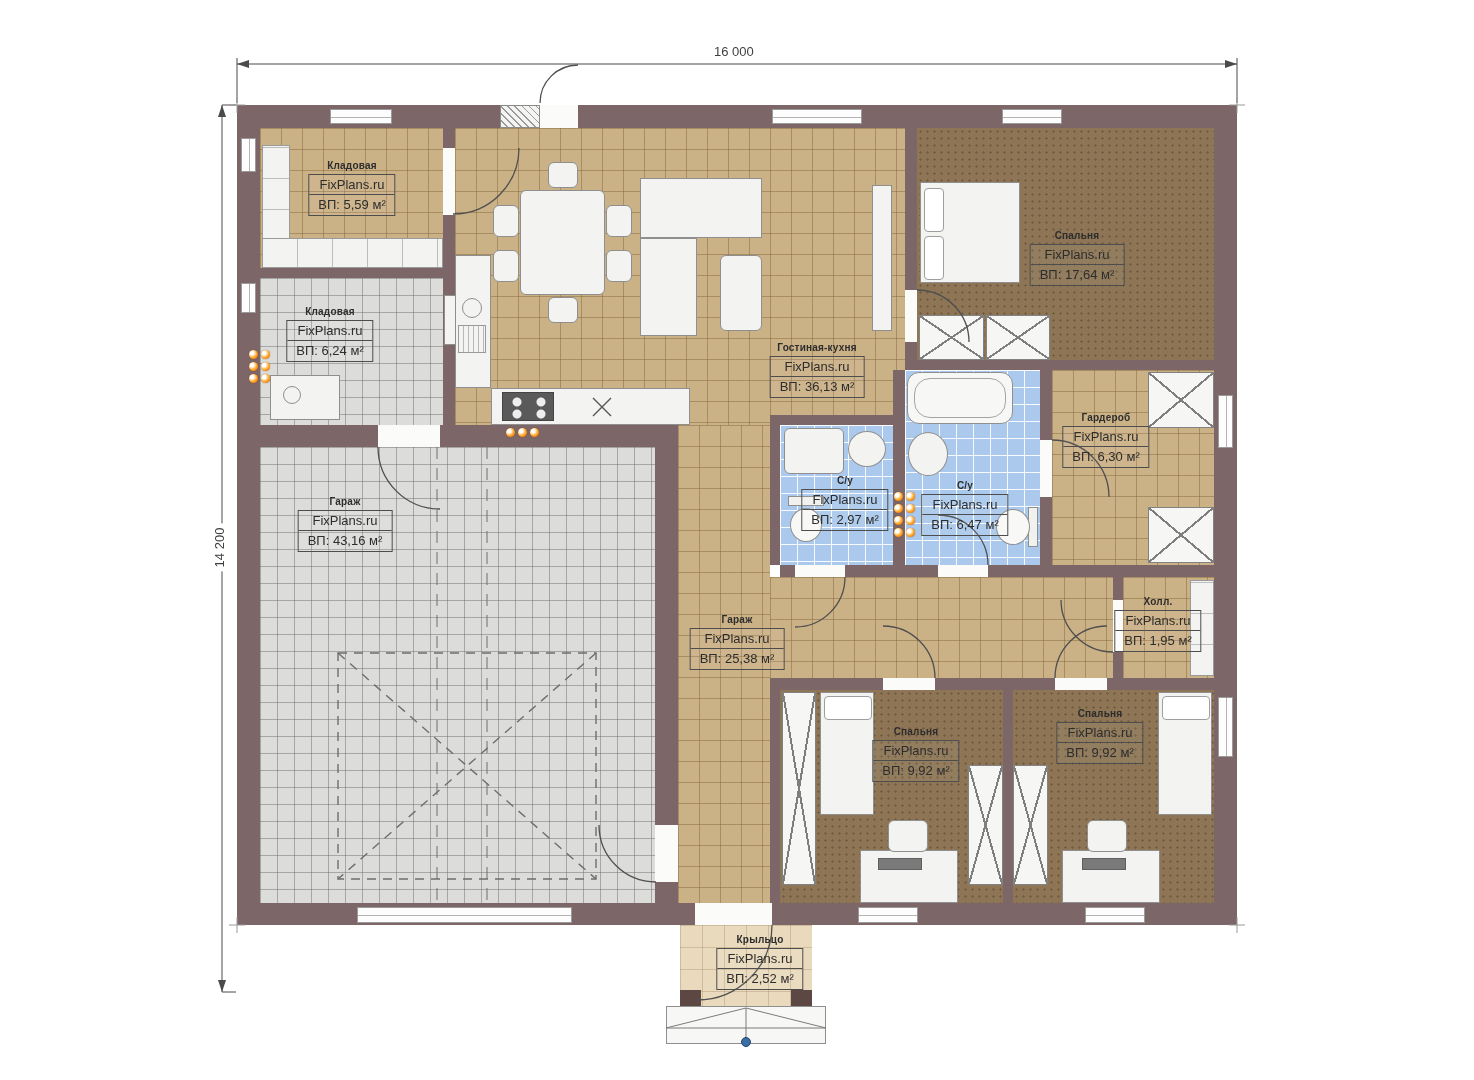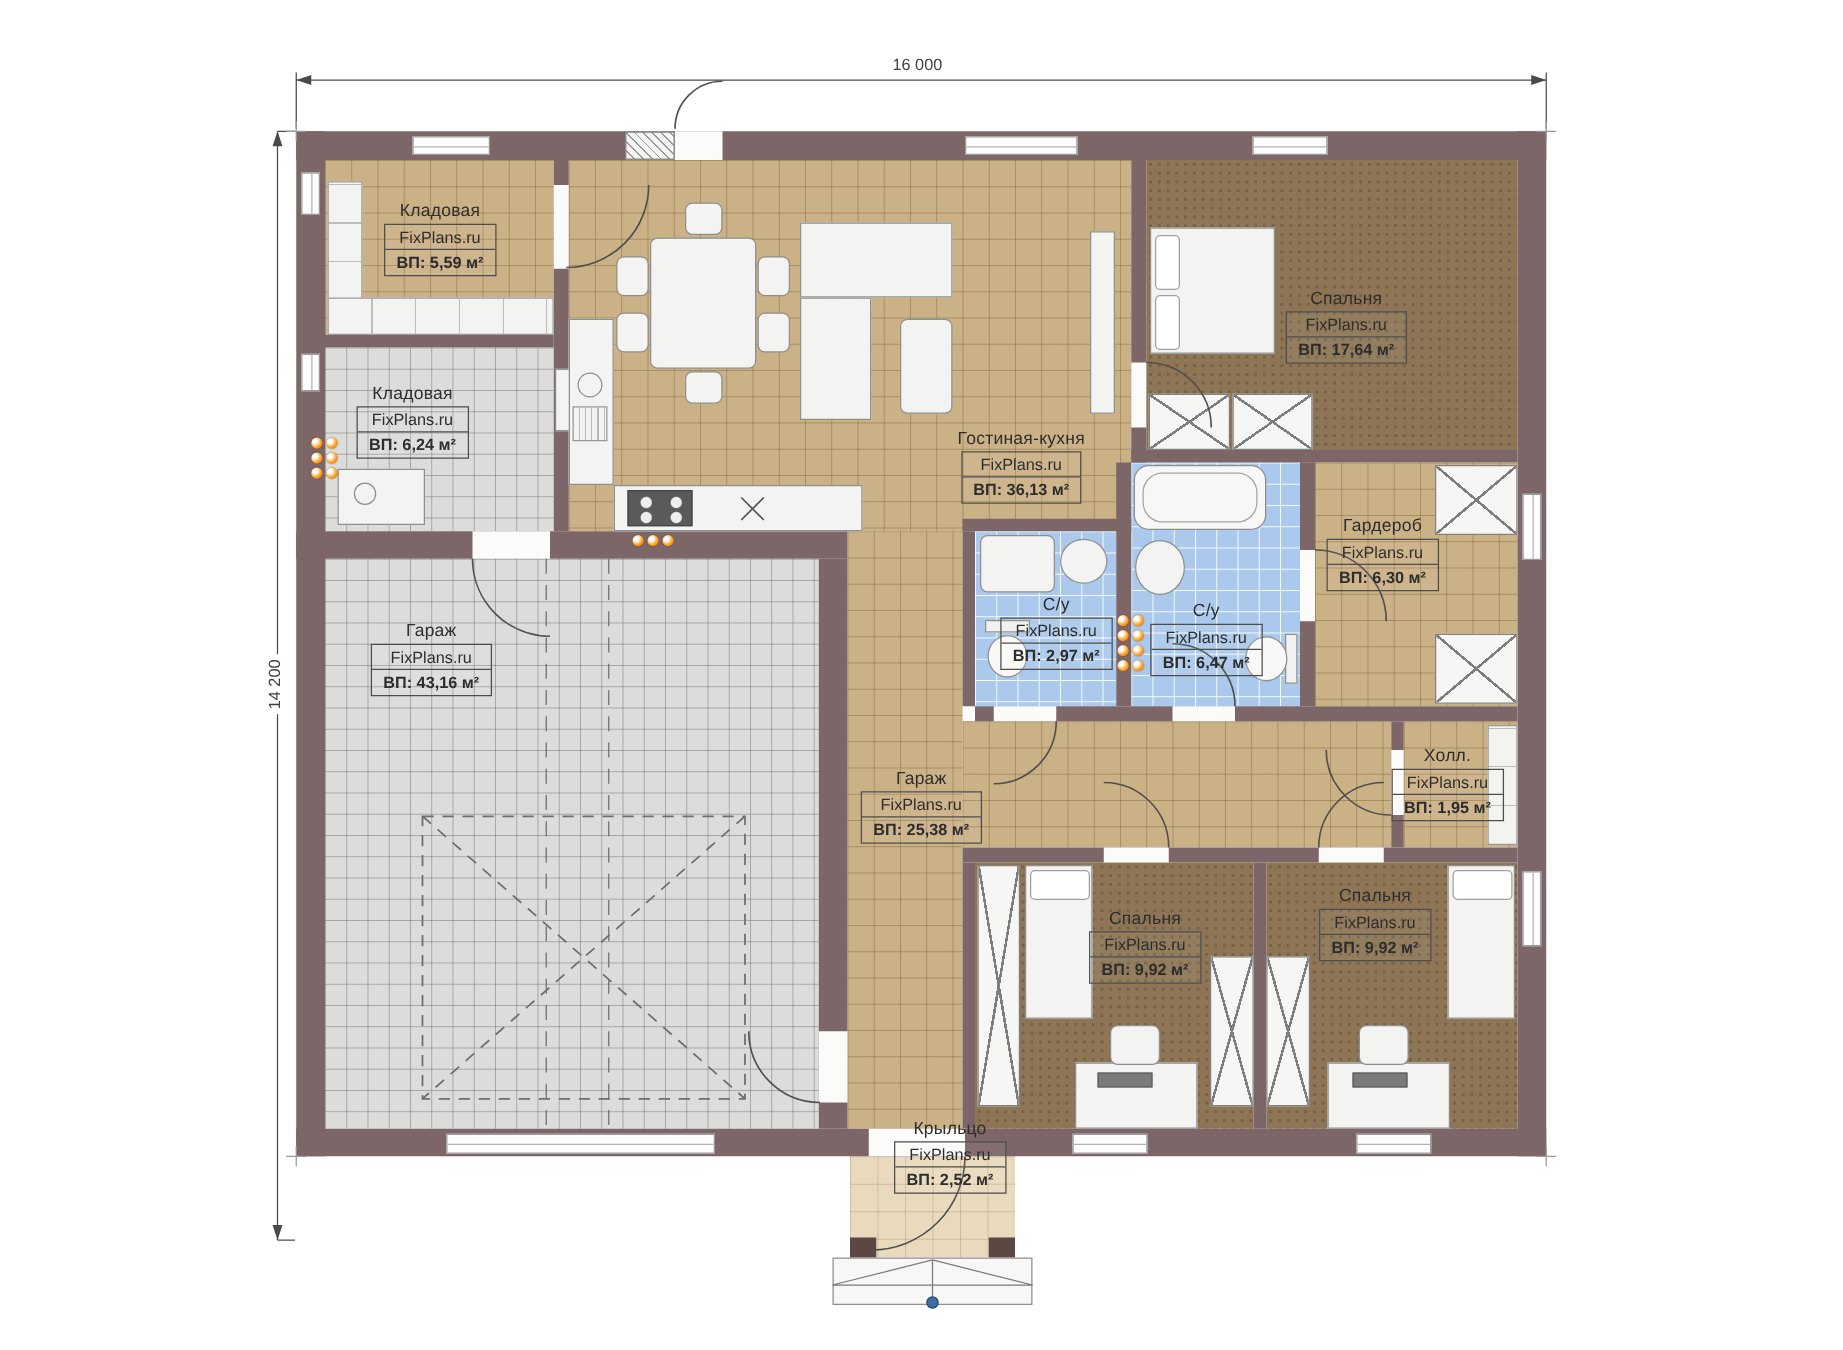--- a/index.html
+++ b/index.html
@@ -62,24 +62,24 @@
   .toilet{position:absolute;z-index:7;}
   .toilet .tank{position:absolute;background:#f1f1ef;border:1px solid #8f8f8f;box-sizing:border-box;}
   .toilet .bowl{position:absolute;background:#f8f8f6;border:1px solid #8f8f8f;border-radius:50%;box-sizing:border-box;}
   
   .rad{position:absolute;display:grid;gap:3px;z-index:8;}
   .rad i{width:9px;height:9px;border-radius:50%;
     background:radial-gradient(circle at 35% 35%,#ffffff 0 20%,#ffa726 55%,#e65100 100%);
     box-shadow:0 0 1px #7f3d00;}
   
   .rlabel{position:absolute;transform:translateX(-50%);text-align:center;z-index:10;color:#2d2d2d;}
-  .rname{font-size:14px;font-weight:normal;letter-spacing:.2px;margin-bottom:3px;white-space:nowrap;}
+  .rname{font-size:10px;font-weight:bold;letter-spacing:.2px;margin-bottom:3px;white-space:nowrap;}
   .rbox{display:inline-block;border:1px solid #4d4d4d;background:rgba(255,255,255,0.06);}
   .rbox .wm{font-size:13px;padding:2px 9px 2px;border-bottom:1px solid #4d4d4d;white-space:nowrap;}
-  .rbox .ar{font-size:13px;padding:2px 9px 3px;white-space:nowrap;font-weight:bold;}
+  .rbox .ar{font-size:13px;padding:2px 9px 3px;white-space:nowrap;}
   
   .dimtext{position:absolute;font-size:13px;color:#3f3f3f;z-index:10;background:#fff;padding:0 4px;}
   .dimtext.vert{transform:rotate(-90deg);transform-origin:center;}
   svg.overlay{position:absolute;left:0;top:0;z-index:9;pointer-events:none;}
 </style>
 </head>
 <body>
 
 <div id="canvas">
 
@@ -359,21 +359,21 @@
       <div class="ar">ВП: 9,92 м²</div>
     </div>
   </div>
   <div class="rlabel" style="left:1100px;top:708px">
     <div class="rname">Спальня</div>
     <div class="rbox">
       <div class="wm">FixPlans.ru</div>
       <div class="ar">ВП: 9,92 м²</div>
     </div>
   </div>
-  <div class="rlabel" style="left:760px;top:894px">
+  <div class="rlabel" style="left:760px;top:934px">
     <div class="rname">Крыльцо</div>
     <div class="rbox">
       <div class="wm">FixPlans.ru</div>
       <div class="ar">ВП: 2,52 м²</div>
     </div>
   </div>
 
 </div>
 
 </body></html>

